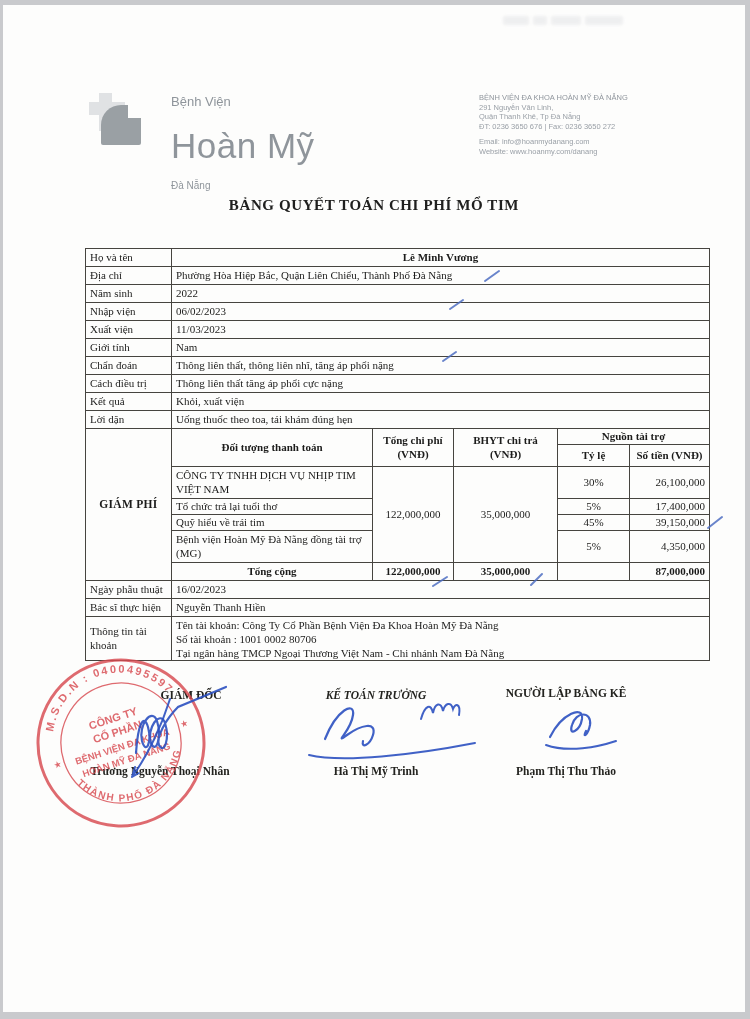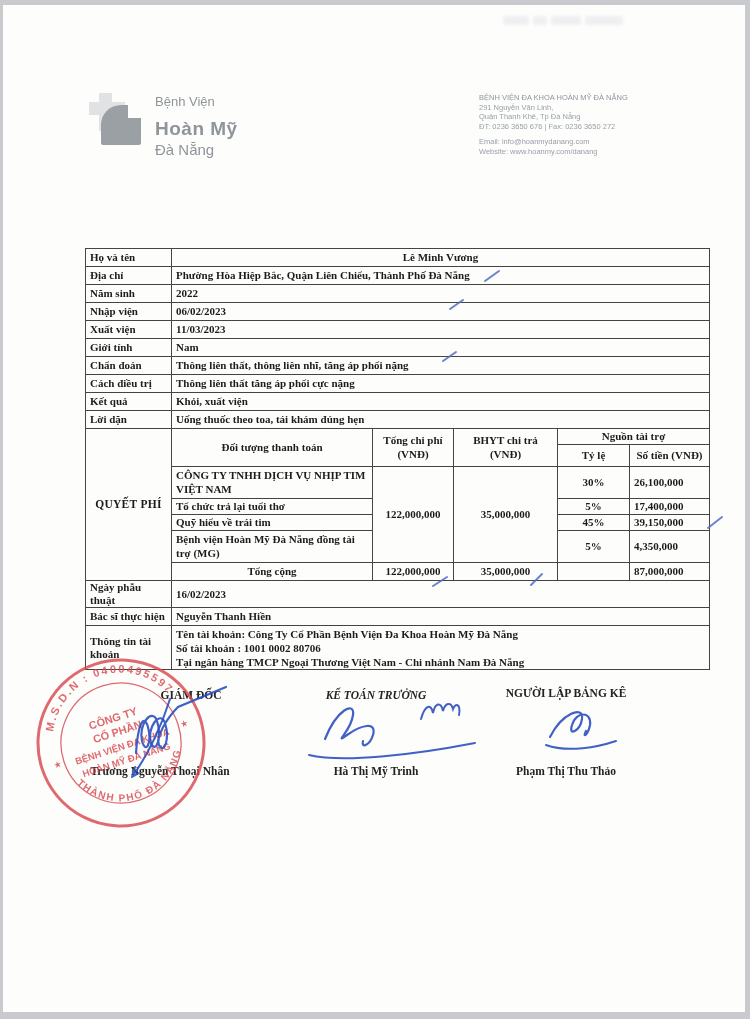--- a/index.html
+++ b/index.html
@@ -6,31 +6,31 @@
   body{
     width:750px;height:1019px;background:#c9cacd;
     font-family:"Liberation Serif","DejaVu Serif",serif;
     position:relative;overflow:hidden;
   }
   .page{
     position:absolute;left:3px;top:5px;right:5px;bottom:7px;
     background:#fdfdfc;
   }
   
-  .logo-wrap{position:absolute;left:86px;top:88px;display:flex;gap:12px;}
+  .logo-wrap{position:absolute;left:86px;top:88px;display:flex;gap:28px;}
   .logo-mark{position:relative;width:54px;height:56px;}
   .logo-cross-v{position:absolute;left:10px;top:0;width:13px;height:38px;background:#e0e2e4;}
   .logo-cross-h{position:absolute;left:0;top:9px;width:36px;height:13px;background:#e0e2e4;}
   .logo-shape{position:absolute;left:12px;top:12px;width:40px;height:40px;background:#9aa0a4;
     border-radius:20px 2px 2px 2px;}
   .logo-shape:after{content:"";position:absolute;right:-1px;top:-1px;width:14px;height:14px;background:#fdfdfc;}
   .logo-text{font-family:"Liberation Sans","DejaVu Sans",sans-serif;color:#8f959b;line-height:1;}
   .logo-line1{font-size:13px;margin-top:2px;}
-  .logo-line2{font-size:19px;font-weight:bold;letter-spacing:.5px;margin-top:11px;}
-  .logo-line3{font-size:15px;margin-top:4px;}
+  .logo-line2{font-size:35px;font-weight:normal;letter-spacing:.5px;margin-top:20px;}
+  .logo-line3{font-size:10px;margin-top:18px;}
   .contact{
     position:absolute;left:476px;top:88px;width:230px;
     font-family:"Liberation Sans","DejaVu Sans",sans-serif;
     font-size:7.5px;line-height:9.5px;color:#9aa0a7;
   }
   .contact .c-name{font-weight:normal;color:#8f959c;}
   .contact .c-gap{height:6px;}
   .ghost{position:absolute;left:500px;top:6px;width:150px;height:22px;filter:blur(1.5px);opacity:.55;}
   .ghost i{display:inline-block;height:9px;background:#e3e4e7;border-radius:2px;margin:4px 4px 0 0;}
   
@@ -39,28 +39,28 @@
     font-size:15px;font-weight:bold;letter-spacing:.6px;color:#20201f;
   }
   
   table.doc{
     position:absolute;left:82px;top:243px;width:624px;
     border-collapse:collapse;table-layout:fixed;
     font-size:11px;color:#1c1c1b;
   }
   table.doc td{
     border:1px solid #46443f;padding:0 4px;line-height:1.2;
-    overflow:hidden;vertical-align:middle;font-weight:bold;
+    overflow:hidden;vertical-align:middle;
   }
   .r-info{height:18px}.r-h1{height:16px}.r-h2{height:22px}
   .r-a{height:32px}.r-b{height:16px}.r-c{height:16px}.r-d{height:32px}
   .r-t{height:18px}.r-n{height:18px}.r-acct{height:44px}
   td.c{text-align:center}
   td.b{font-weight:bold}
-  td.r{padding-right:6px}
+  td.r{text-align:right;padding-right:6px}
   td.hdr{font-weight:bold;text-align:center;line-height:1.25;}
   td.section{font-weight:bold;text-align:center;font-size:11.5px;letter-spacing:.3px;}
   td.acct-cell div{line-height:14px;}
   
   .date-line{
     position:absolute;left:430px;top:666px;width:270px;text-align:center;
     font-size:11.5px;font-style:italic;font-weight:600;color:#23231f;
   }
   .sig-title{position:absolute;font-size:11.5px;font-weight:bold;color:#23231f;text-align:center;}
   .sig-name{position:absolute;font-size:11.5px;font-weight:bold;color:#23231f;text-align:center;}
@@ -99,20 +99,21 @@
   <div class="contact">
     <div class="c-name">BỆNH VIỆN ĐA KHOA HOÀN MỸ ĐÀ NẴNG</div>
     <div>291 Nguyễn Văn Linh,</div>
     <div>Quận Thanh Khê, Tp Đà Nẵng</div>
     <div>ĐT: 0236 3650 676  |  Fax: 0236 3650 272</div>
     <div class="c-gap"></div>
     <div>Email:  info@hoanmydanang.com</div>
     <div>Website: www.hoanmy.com/danang</div>
   </div>
 
+  <div class="doc-title">BẢNG QUYẾT TOÁN CHI PHÍ MỔ TIM</div>
 
   <table class="doc">
     <colgroup>
       <col style="width:86px">
         <col style="width:201px">
         <col style="width:81px">
       <col style="width:104px">
         <col style="width:72px">
         <col style="width:80px">
     </colgroup>
@@ -152,21 +153,21 @@
       <tr class="r-info">
           <td>Kết quả</td>
           <td colspan="5">Khỏi, xuất viện</td>
         </tr>
       <tr class="r-info">
           <td>Lời dặn</td>
           <td colspan="5">Uống thuốc theo toa, tái khám đúng hẹn</td>
         </tr>
 
       <tr class="r-h1">
-        <td rowspan="7" class="section">QUYẾT PHÍ</td>
+        <td rowspan="7" class="section">GIÁM PHÍ</td>
         <td rowspan="2" class="hdr">Đối tượng thanh toán</td>
         <td rowspan="2" class="hdr">Tổng chi phí (VNĐ)</td>
         <td rowspan="2" class="hdr">BHYT chi trả (VNĐ)</td>
         <td colspan="2" class="hdr">Nguồn tài trợ</td>
       </tr>
       <tr class="r-h2">
         <td class="hdr">Tỷ lệ</td>
         <td class="hdr">Số tiền (VNĐ)</td>
       </tr>
       <tr class="r-a">

